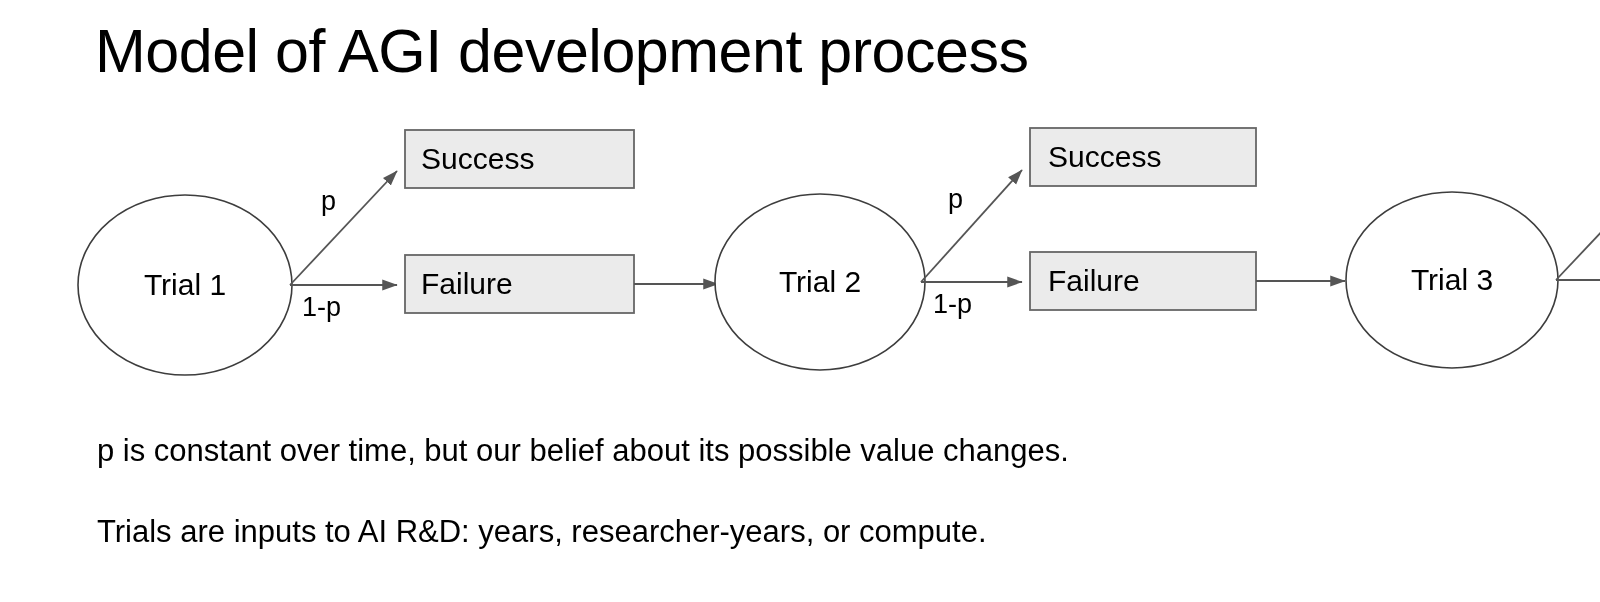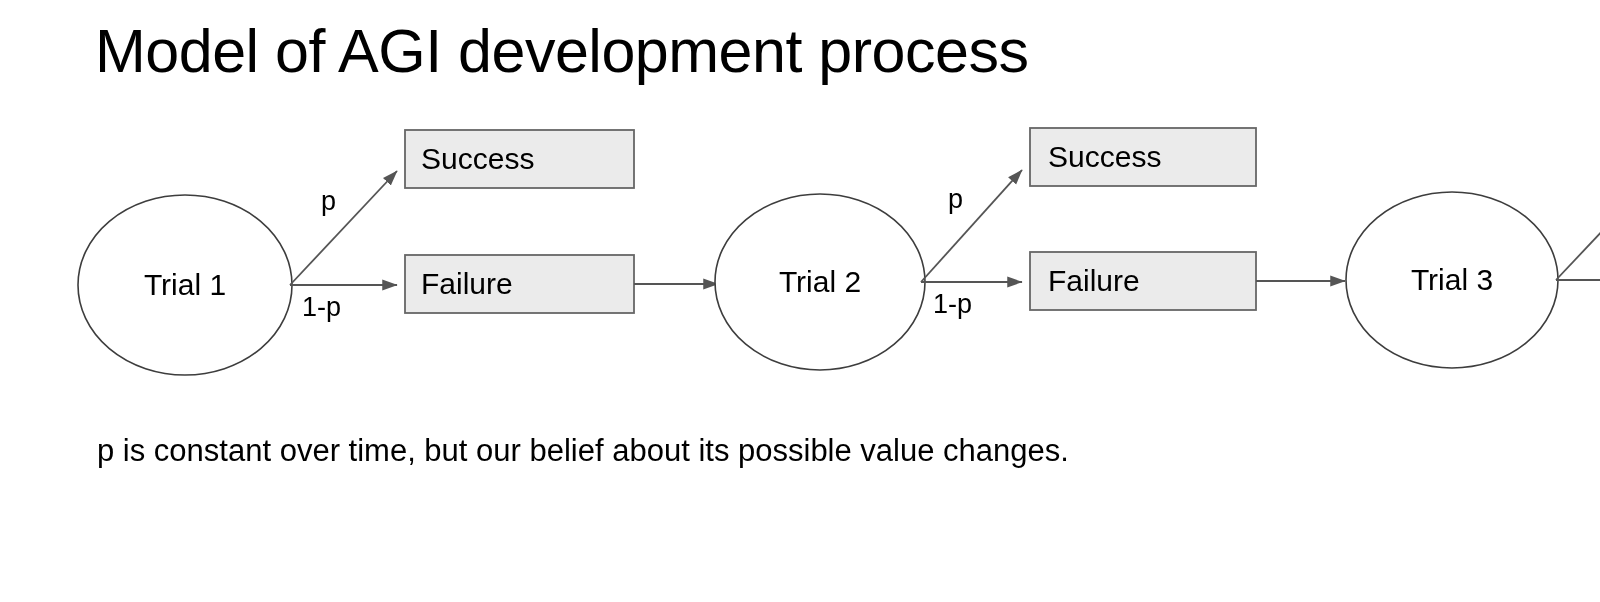--- a/index.html
+++ b/index.html
@@ -127,14 +127,15 @@
         <text class="node-label" x="1412" y="180" text-anchor="middle">Trial 3</text>
 
         <line x1="1516" y1="170" x2="1600" y2="81" stroke="#555555" stroke-width="1.8"></line>
         <line x1="1516" y1="170" x2="1600" y2="170" stroke="#555555" stroke-width="1.8"></line>
       </g>
     </svg>
   </div>
 
   <div class="body-text body-line-1">p is constant over time, but our belief about its possible value changes.</div>
 
+  <div class="body-text body-line-2">Trials are inputs to AI R&amp;D: years, researcher-years, or compute.</div>
 
 </div>
 
 </body></html>

